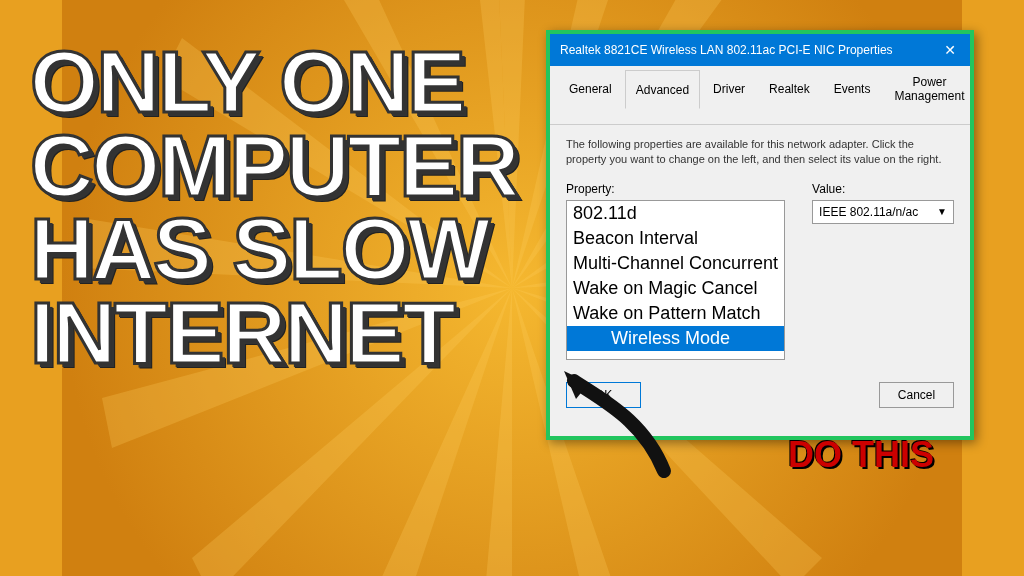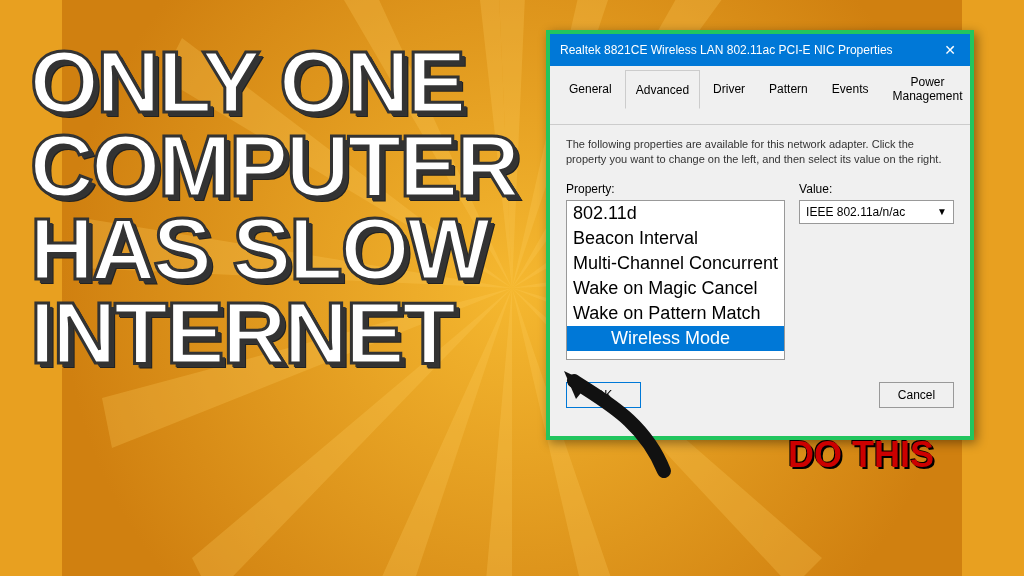--- a/index.html
+++ b/index.html
@@ -128,21 +128,21 @@
 
     .dialog-description {
       font-size: 11px;
       color: #333;
       margin-bottom: 14px;
       line-height: 1.4;
     }
 
     .properties-area {
       display: flex;
-      gap: 14px;
+      gap: 27px;
     }
 
     .property-list-label, .value-label {
       font-size: 12px;
       font-weight: normal;
       margin-bottom: 4px;
       color: #000;
     }
 
     .property-list-section {
@@ -283,21 +283,21 @@
 
   <div class="dialog-titlebar">
     <span class="dialog-title-text">Realtek 8821CE Wireless LAN 802.11ac PCI-E NIC Properties</span>
     <button class="dialog-close-btn">✕</button>
   </div>
 
   <div class="dialog-tabs">
     <button class="tab">General</button>
     <button class="tab active">Advanced</button>
     <button class="tab">Driver</button>
-    <button class="tab">Pattern</button>
+    <button class="tab">Realtek</button>
     <button class="tab">Events</button>
     <button class="tab">Power Management</button>
   </div>
 
   <div class="dialog-content">
     <p class="dialog-description">The following properties are available for this network adapter. Click the property you want to change on the left, and then select its value on the right.</p>
 
     <div class="properties-area">
 
       <div class="property-list-section">

